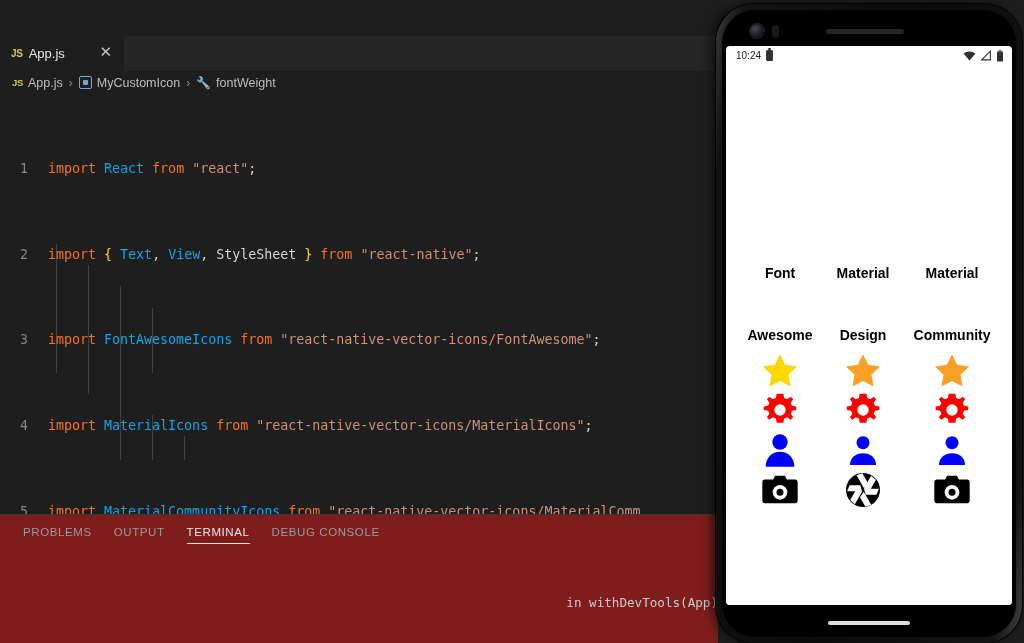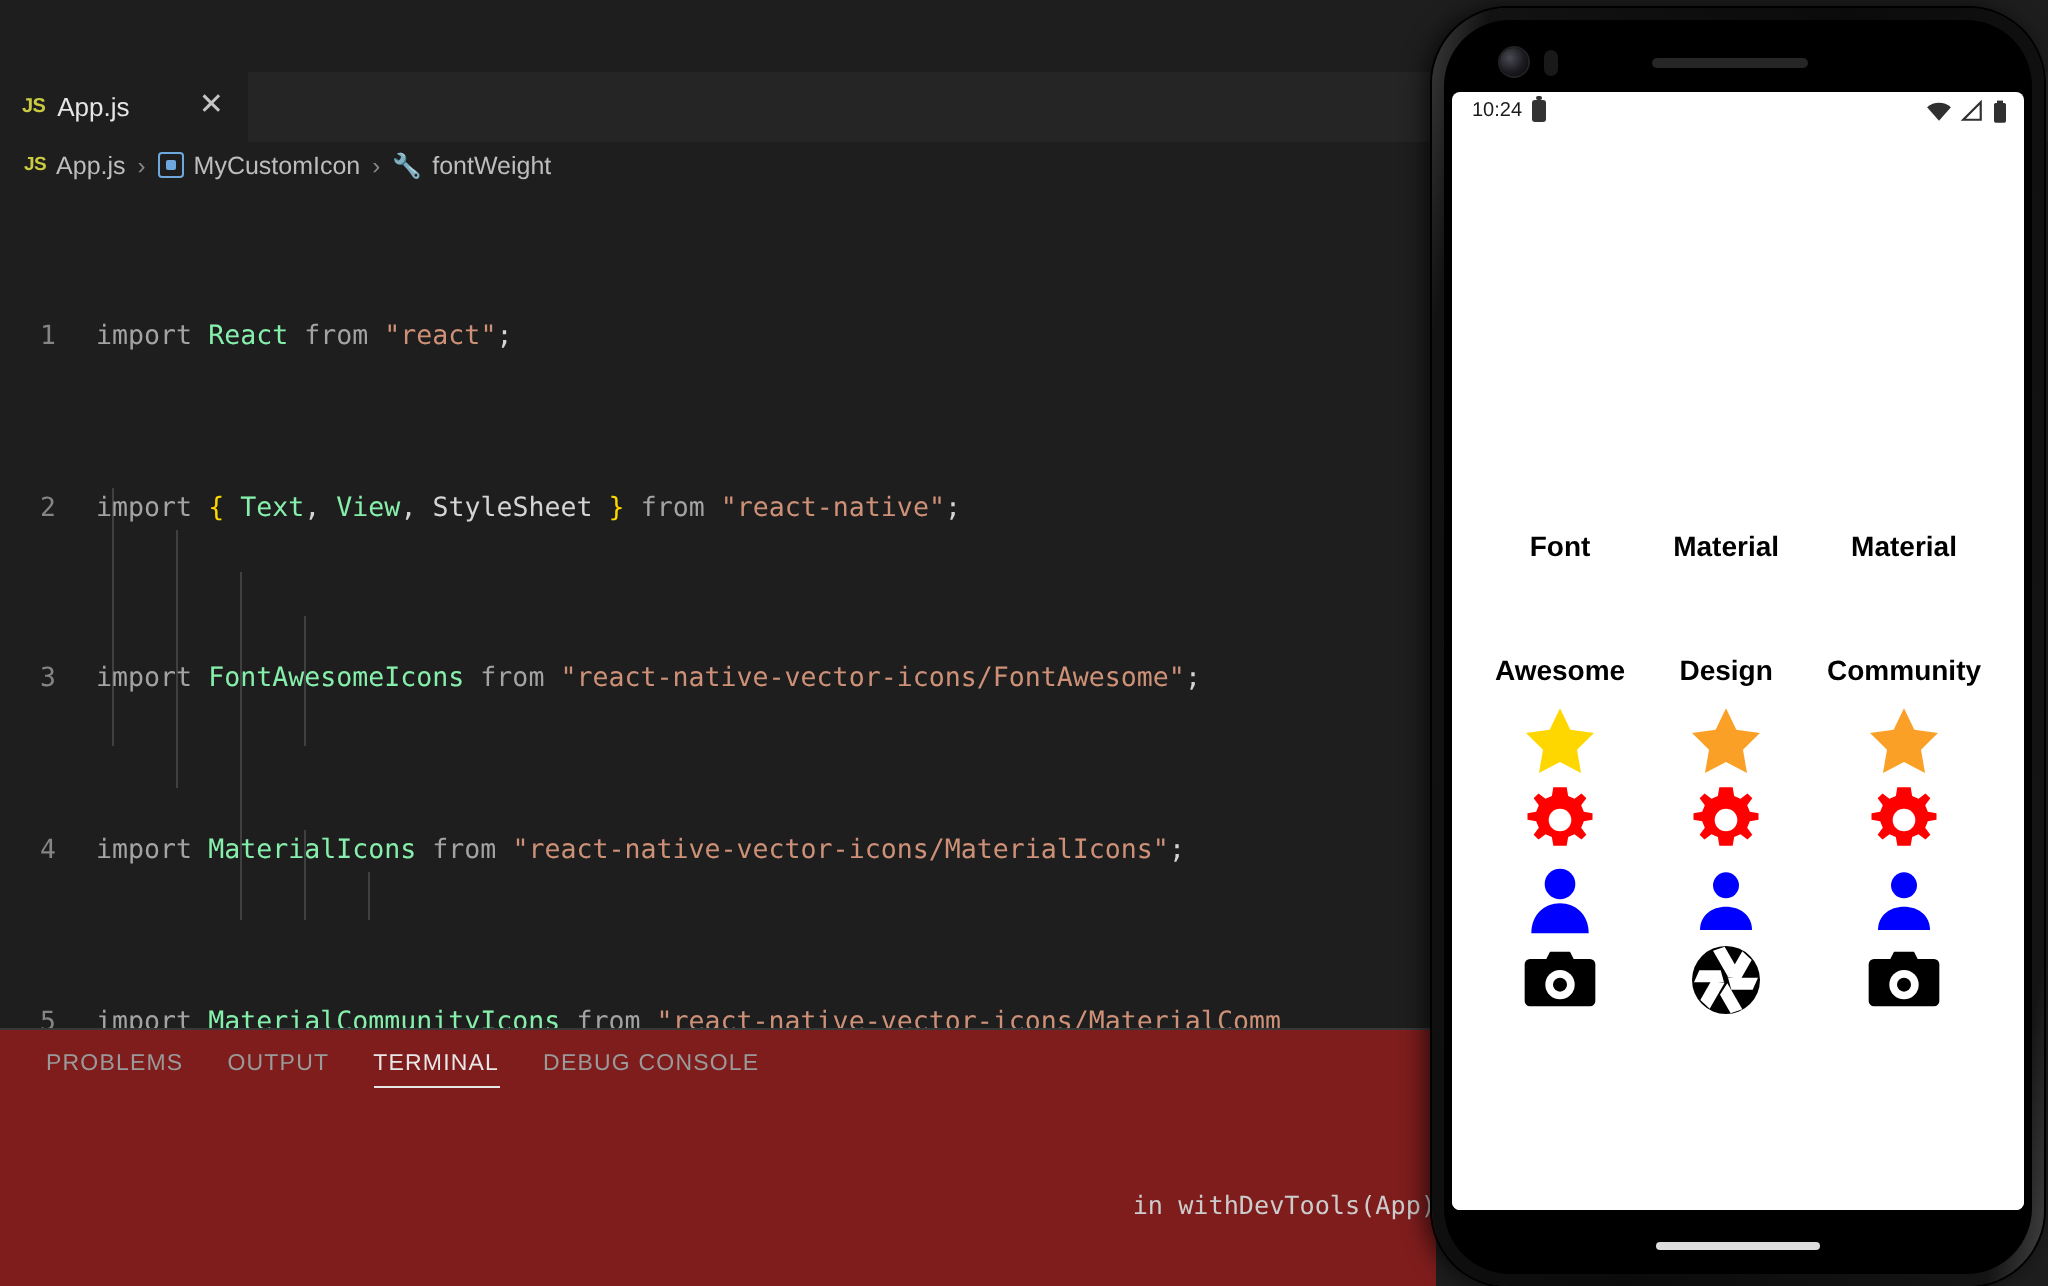--- a/index.html
+++ b/index.html
@@ -71,23 +71,23 @@
     color: #858585; font-size: 13.2px;
     font-family: "DejaVu Sans Mono", "Liberation Mono", monospace;
   }
   .ctext { position: relative; padding-left: 2px; }
 
   
   .guides { position: absolute; left: 46px; top: 0; bottom: 0; right: 0; pointer-events: none; }
   .guide { position: absolute; width: 1px; background: #404040; }
 
   
-  .k   { color: #a3a3a3; }   
+  .k   { color: #f97316; }   
   .kw  { color: #569cd6; }   
-  .id  { color: #86efac; }   
+  .id  { color: #0ea5e9; }   
   .str { color: #ce9178; }
   .br1 { color: #ffd700; }   
   .pn  { color: #d4d4d4; }
   .op  { color: #d4d4d4; }
 
   
   .panel {
     position: absolute; left: 0; bottom: 0; width: 718px; height: 129px;
     background: #7f1d1d; border-top: 1px solid #383838; text-align: right;
   }

